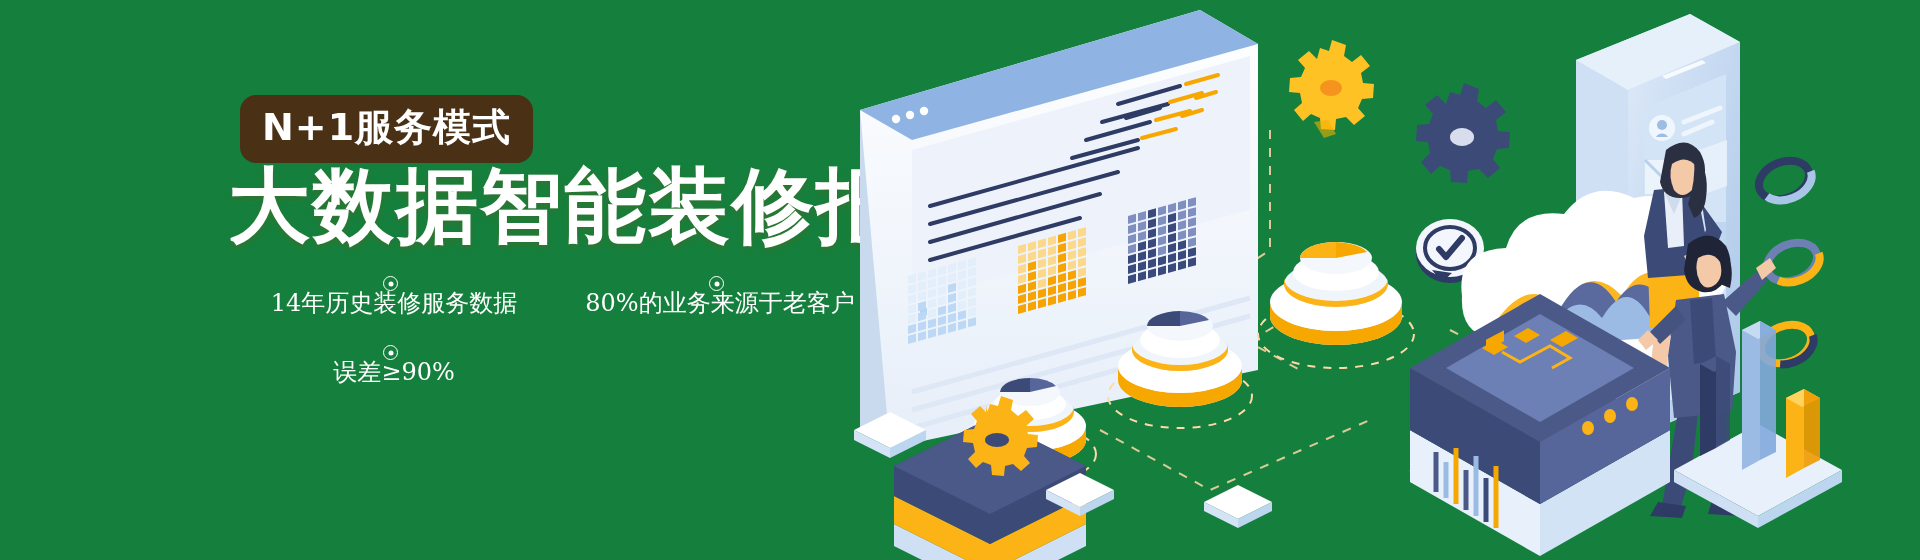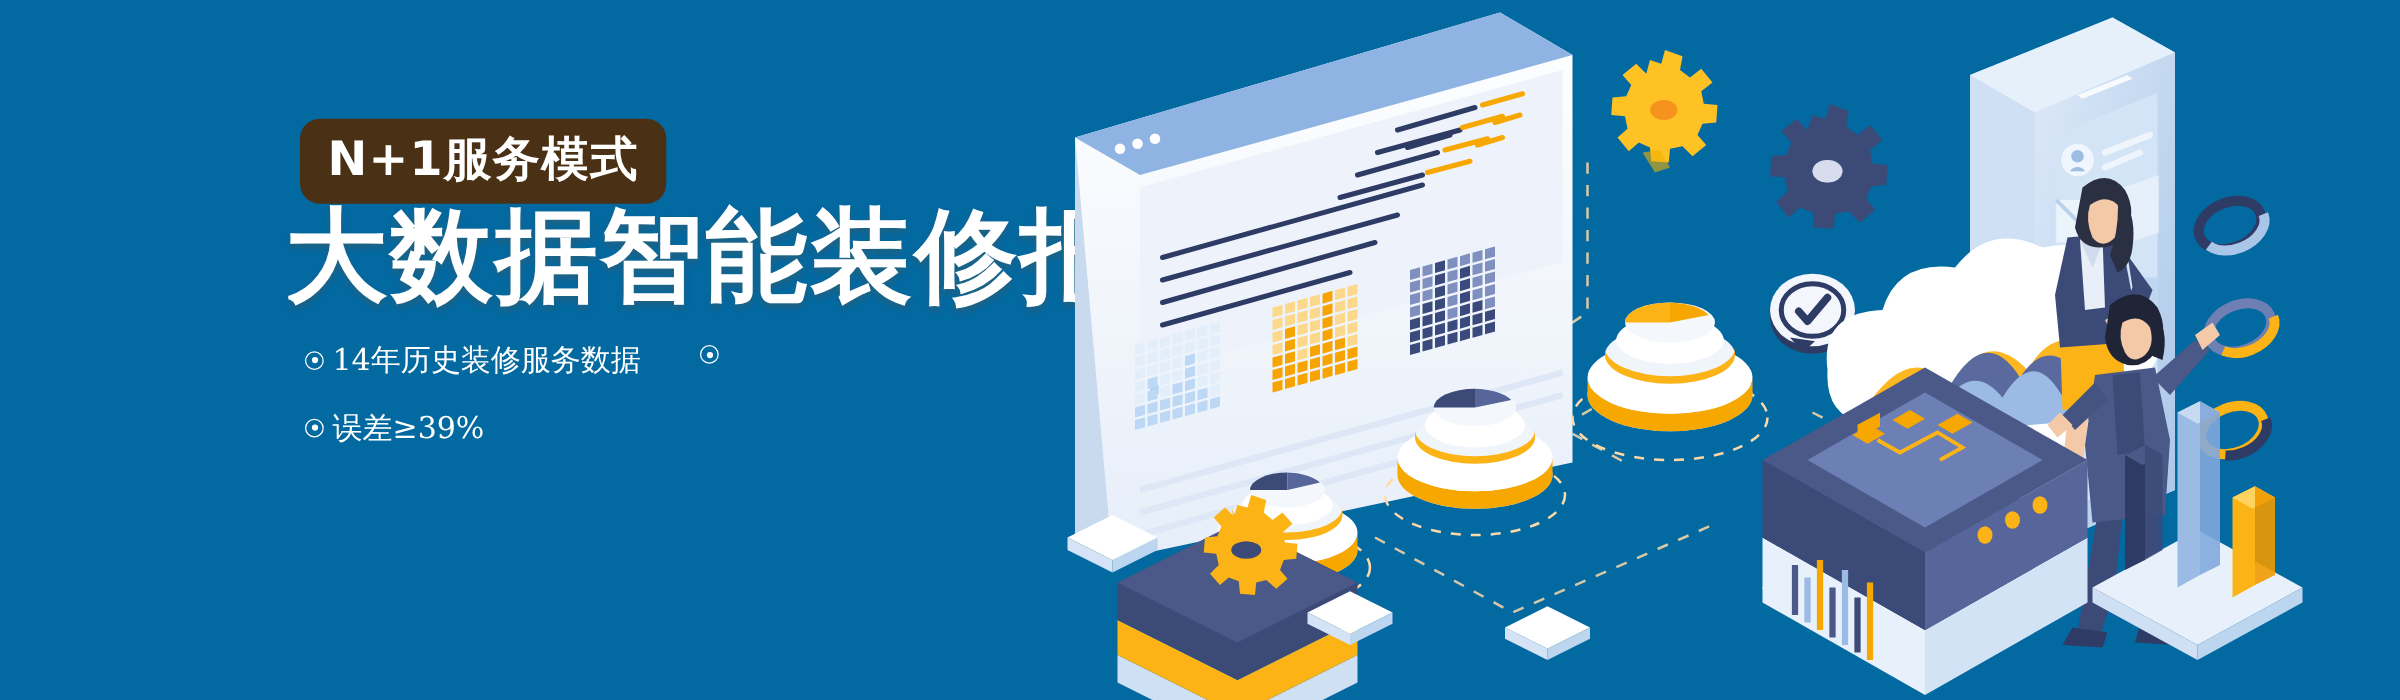--- a/index.html
+++ b/index.html
@@ -4,21 +4,21 @@
 <style>
   * { margin:0; padding:0; box-sizing:border-box; }
   html,body { width:1920px; height:560px; overflow:hidden; }
   body {
     font-family:"Liberation Sans","DejaVu Sans",sans-serif;
     background:#f5931e;
     position:relative;
   }
   #banner {
     position:absolute; left:0; top:0; width:1920px; height:560px;
-    background:#0369a1; overflow:hidden;
+    background:#15803d; overflow:hidden;
   }
 
   
   #copy {
     position:absolute; left:0; top:0; width:1020px; height:560px;
   }
   #badge {
     position:absolute; left:240px; top:95px;
     background:#4a3116;
     color:#ffffff;
@@ -48,21 +48,21 @@
   .bullet-col { position:absolute; top:0; }
   #col-left  { left:0px;   width:300px; }
   #col-right { left:316px; width:320px; }
   .bullet {
     color:#ffffff;
     font-size:24px;
     line-height:1;
     margin-bottom:30px;
     white-space:nowrap;
     font-family:"DejaVu Serif","Liberation Serif",serif;
-    display:flex; align-items:center;
+    display:flex; align-items:center;flex-direction:column;
   }
   .bullet .dot {
     display:inline-block;
     width:15px; height:15px;
     border:1.6px solid #ffffff;
     border-radius:50%;
     position:relative;
     margin-right:7px;
     flex:0 0 auto;
   }
@@ -92,27 +92,28 @@
 
     <div id="bullets">
 
       <div class="bullet-col" id="col-left">
         <div class="bullet">
           <span class="dot"></span>
           <span>14年历史装修服务数据</span>
         </div>
         <div class="bullet">
           <span class="dot"></span>
-          <span>误差≥39%</span>
+          <span>误差≥90%</span>
         </div>
       </div>
 
       <div class="bullet-col" id="col-right">
         <div class="bullet">
           <span class="dot"></span>
+          <span>80%的业务来源于老客户</span>
         </div>
       </div>
 
     </div>
   </div>
 
   <div id="art">
     <svg width="1070" height="560" viewBox="0 0 1070 560" xmlns="http://www.w3.org/2000/svg">
       <defs>
         <linearGradient id="gWhite" x1="0" y1="0" x2="0" y2="1">

